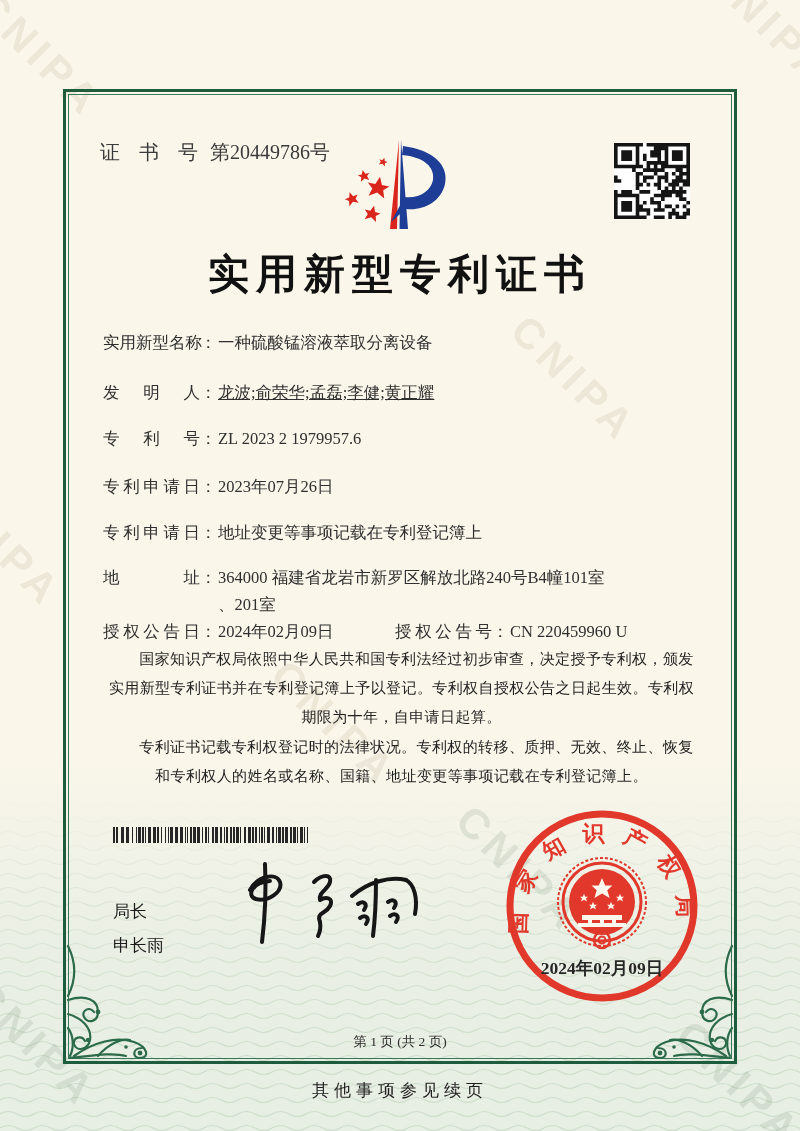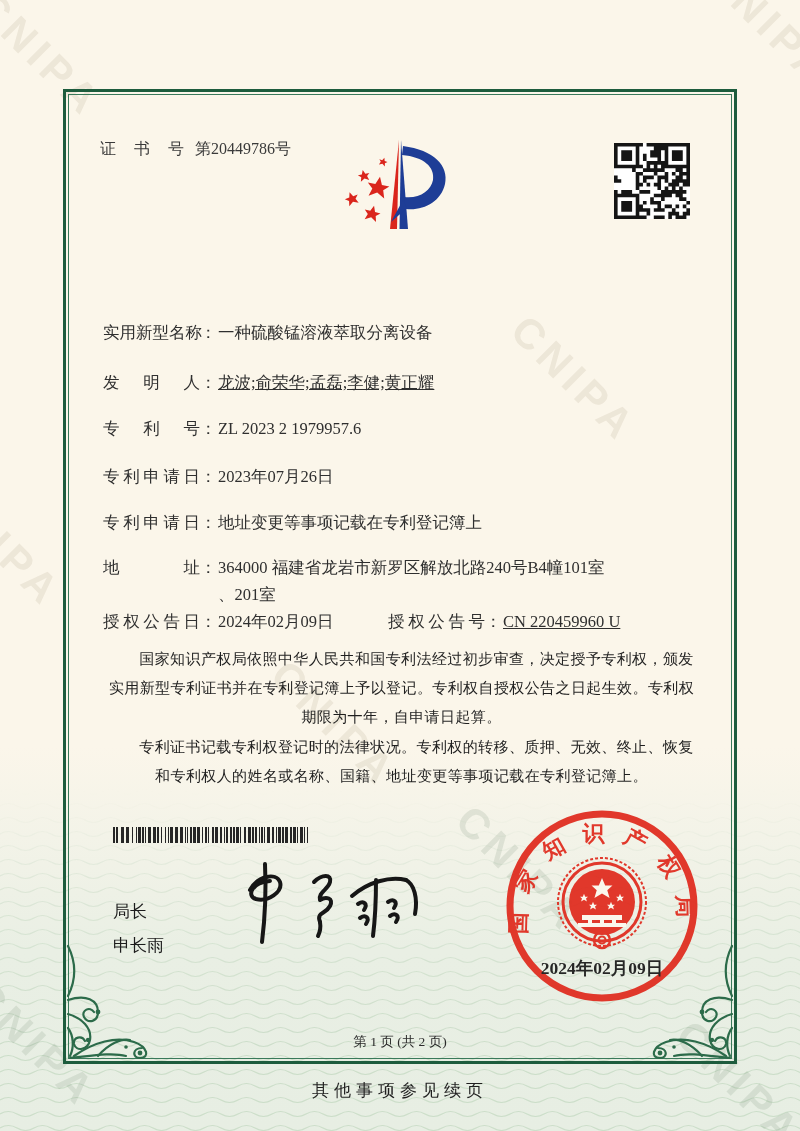--- a/index.html
+++ b/index.html
@@ -11,34 +11,34 @@
   
   .wm{position:absolute;font-family:"Liberation Sans","DejaVu Sans",sans-serif;
       font-weight:bold;font-size:42px;letter-spacing:6px;color:rgba(120,100,55,0.10);
       transform:rotate(45deg);white-space:nowrap;pointer-events:none;}
   .wm.green{color:rgba(90,120,90,0.14);}
   
   .frame{position:absolute;left:63px;top:89px;width:668px;height:969px;
          border:3px solid #1d5c3d;}
   .frame-inner{position:absolute;left:2px;top:2px;right:2px;bottom:2px;border:1px solid #39795a;}
   
-  .cert-no{position:absolute;left:100px;top:139px;font-size:16px;color:#3a3a3a;}
+  .cert-no{position:absolute;left:100px;top:139px;font-size:20px;color:#3a3a3a;}
   .cert-no .sp{letter-spacing:7px;}
   .qr{position:absolute;left:614px;top:143px;width:76px;height:76px;background:#fff;}
   .logo{position:absolute;left:333px;top:130px;width:136px;height:108px;}
   .title{position:absolute;left:0;top:247px;width:100%;text-align:center;
          font-size:41px;font-weight:bold;letter-spacing:7px;color:#111;}
   
   .fields{position:absolute;left:103px;top:0;width:600px;font-size:16.5px;color:#2f2f2f;}
-  .frow{position:absolute;left:0;white-space:nowrap;}
+  .frow{position:absolute;left:0;white-space:nowrap;margin-top:10px;}
   .flabel{display:inline-block;width:97px;text-align:justify;text-align-last:justify;vertical-align:top;}
   .fcolon{display:inline-block;width:12px;}
   .fval{margin-left:6px;}
   .addr2{position:absolute;left:115px;top:27px;}
-  .grp2{position:absolute;left:285px;top:0;text-decoration:underline;}
+  .grp2{position:absolute;left:292px;top:0;}
   
   .paras{position:absolute;left:103px;top:645px;width:597px;font-size:15px;
          line-height:1.92;letter-spacing:0.4px;color:#1f1f1f;text-align:center;}
   .paras p{margin:0 0 2px 0;text-indent:2em;}
   
   .barcode{position:absolute;left:113px;top:827px;width:198px;height:16px;font-size:0;}
   .barcode i{display:inline-block;height:100%;background:#262626;}
   .sig-label{position:absolute;left:113px;font-family:"Liberation Sans","DejaVu Sans",sans-serif;
              font-size:17px;color:#1c1c1c;margin-top:8px;}
   .signature{position:absolute;left:228px;top:856px;width:200px;height:105px;}
@@ -158,20 +158,21 @@
       <path d="M70,16 C101,20 116,36 112,54 C108,72 90,81 73,79 L71,67 C86,69 98,61 100,50 C102,37 91,27 69,25 Z"></path>
       <path d="M74,78 L58,92 L70,70 Z"></path>
     </g>
   </svg>
 
   <svg id="qr-svg" class="qr" viewBox="0 0 76 76">
       <rect width="76" height="76" fill="#ffffff"></rect>
       <path d="M0.00 0.00h3.62v3.62h-3.62zM3.62 0.00h3.62v3.62h-3.62zM7.24 0.00h3.62v3.62h-3.62zM10.86 0.00h3.62v3.62h-3.62zM14.48 0.00h3.62v3.62h-3.62zM18.10 0.00h3.62v3.62h-3.62zM21.71 0.00h3.62v3.62h-3.62zM25.33 0.00h3.62v3.62h-3.62zM32.57 0.00h3.62v3.62h-3.62zM36.19 0.00h3.62v3.62h-3.62zM39.81 0.00h3.62v3.62h-3.62zM43.43 0.00h3.62v3.62h-3.62zM47.05 0.00h3.62v3.62h-3.62zM50.67 0.00h3.62v3.62h-3.62zM54.29 0.00h3.62v3.62h-3.62zM57.90 0.00h3.62v3.62h-3.62zM61.52 0.00h3.62v3.62h-3.62zM65.14 0.00h3.62v3.62h-3.62zM68.76 0.00h3.62v3.62h-3.62zM72.38 0.00h3.62v3.62h-3.62zM0.00 3.62h3.62v3.62h-3.62zM21.71 3.62h3.62v3.62h-3.62zM39.81 3.62h3.62v3.62h-3.62zM43.43 3.62h3.62v3.62h-3.62zM47.05 3.62h3.62v3.62h-3.62zM50.67 3.62h3.62v3.62h-3.62zM72.38 3.62h3.62v3.62h-3.62zM0.00 7.24h3.62v3.62h-3.62zM7.24 7.24h3.62v3.62h-3.62zM10.86 7.24h3.62v3.62h-3.62zM14.48 7.24h3.62v3.62h-3.62zM21.71 7.24h3.62v3.62h-3.62zM36.19 7.24h3.62v3.62h-3.62zM39.81 7.24h3.62v3.62h-3.62zM43.43 7.24h3.62v3.62h-3.62zM50.67 7.24h3.62v3.62h-3.62zM57.90 7.24h3.62v3.62h-3.62zM61.52 7.24h3.62v3.62h-3.62zM65.14 7.24h3.62v3.62h-3.62zM72.38 7.24h3.62v3.62h-3.62zM0.00 10.86h3.62v3.62h-3.62zM7.24 10.86h3.62v3.62h-3.62zM10.86 10.86h3.62v3.62h-3.62zM14.48 10.86h3.62v3.62h-3.62zM21.71 10.86h3.62v3.62h-3.62zM28.95 10.86h3.62v3.62h-3.62zM36.19 10.86h3.62v3.62h-3.62zM39.81 10.86h3.62v3.62h-3.62zM43.43 10.86h3.62v3.62h-3.62zM50.67 10.86h3.62v3.62h-3.62zM57.90 10.86h3.62v3.62h-3.62zM61.52 10.86h3.62v3.62h-3.62zM65.14 10.86h3.62v3.62h-3.62zM72.38 10.86h3.62v3.62h-3.62zM0.00 14.48h3.62v3.62h-3.62zM7.24 14.48h3.62v3.62h-3.62zM10.86 14.48h3.62v3.62h-3.62zM14.48 14.48h3.62v3.62h-3.62zM21.71 14.48h3.62v3.62h-3.62zM28.95 14.48h3.62v3.62h-3.62zM43.43 14.48h3.62v3.62h-3.62zM50.67 14.48h3.62v3.62h-3.62zM57.90 14.48h3.62v3.62h-3.62zM61.52 14.48h3.62v3.62h-3.62zM65.14 14.48h3.62v3.62h-3.62zM72.38 14.48h3.62v3.62h-3.62zM0.00 18.10h3.62v3.62h-3.62zM21.71 18.10h3.62v3.62h-3.62zM32.57 18.10h3.62v3.62h-3.62zM36.19 18.10h3.62v3.62h-3.62zM39.81 18.10h3.62v3.62h-3.62zM43.43 18.10h3.62v3.62h-3.62zM47.05 18.10h3.62v3.62h-3.62zM50.67 18.10h3.62v3.62h-3.62zM72.38 18.10h3.62v3.62h-3.62zM0.00 21.71h3.62v3.62h-3.62zM3.62 21.71h3.62v3.62h-3.62zM7.24 21.71h3.62v3.62h-3.62zM10.86 21.71h3.62v3.62h-3.62zM14.48 21.71h3.62v3.62h-3.62zM18.10 21.71h3.62v3.62h-3.62zM21.71 21.71h3.62v3.62h-3.62zM25.33 21.71h3.62v3.62h-3.62zM32.57 21.71h3.62v3.62h-3.62zM39.81 21.71h3.62v3.62h-3.62zM47.05 21.71h3.62v3.62h-3.62zM50.67 21.71h3.62v3.62h-3.62zM54.29 21.71h3.62v3.62h-3.62zM57.90 21.71h3.62v3.62h-3.62zM61.52 21.71h3.62v3.62h-3.62zM65.14 21.71h3.62v3.62h-3.62zM68.76 21.71h3.62v3.62h-3.62zM72.38 21.71h3.62v3.62h-3.62zM18.10 25.33h3.62v3.62h-3.62zM28.95 25.33h3.62v3.62h-3.62zM32.57 25.33h3.62v3.62h-3.62zM36.19 25.33h3.62v3.62h-3.62zM39.81 25.33h3.62v3.62h-3.62zM43.43 25.33h3.62v3.62h-3.62zM47.05 25.33h3.62v3.62h-3.62zM61.52 25.33h3.62v3.62h-3.62zM65.14 25.33h3.62v3.62h-3.62zM72.38 25.33h3.62v3.62h-3.62zM21.71 28.95h3.62v3.62h-3.62zM25.33 28.95h3.62v3.62h-3.62zM39.81 28.95h3.62v3.62h-3.62zM50.67 28.95h3.62v3.62h-3.62zM57.90 28.95h3.62v3.62h-3.62zM65.14 28.95h3.62v3.62h-3.62zM68.76 28.95h3.62v3.62h-3.62zM72.38 28.95h3.62v3.62h-3.62zM0.00 32.57h3.62v3.62h-3.62zM21.71 32.57h3.62v3.62h-3.62zM28.95 32.57h3.62v3.62h-3.62zM32.57 32.57h3.62v3.62h-3.62zM36.19 32.57h3.62v3.62h-3.62zM43.43 32.57h3.62v3.62h-3.62zM47.05 32.57h3.62v3.62h-3.62zM50.67 32.57h3.62v3.62h-3.62zM61.52 32.57h3.62v3.62h-3.62zM65.14 32.57h3.62v3.62h-3.62zM72.38 32.57h3.62v3.62h-3.62zM0.00 36.19h3.62v3.62h-3.62zM3.62 36.19h3.62v3.62h-3.62zM21.71 36.19h3.62v3.62h-3.62zM28.95 36.19h3.62v3.62h-3.62zM43.43 36.19h3.62v3.62h-3.62zM50.67 36.19h3.62v3.62h-3.62zM57.90 36.19h3.62v3.62h-3.62zM61.52 36.19h3.62v3.62h-3.62zM65.14 36.19h3.62v3.62h-3.62zM68.76 36.19h3.62v3.62h-3.62zM72.38 36.19h3.62v3.62h-3.62zM21.71 39.81h3.62v3.62h-3.62zM25.33 39.81h3.62v3.62h-3.62zM32.57 39.81h3.62v3.62h-3.62zM39.81 39.81h3.62v3.62h-3.62zM43.43 39.81h3.62v3.62h-3.62zM54.29 39.81h3.62v3.62h-3.62zM57.90 39.81h3.62v3.62h-3.62zM61.52 39.81h3.62v3.62h-3.62zM68.76 39.81h3.62v3.62h-3.62zM72.38 39.81h3.62v3.62h-3.62zM21.71 43.43h3.62v3.62h-3.62zM43.43 43.43h3.62v3.62h-3.62zM50.67 43.43h3.62v3.62h-3.62zM57.90 43.43h3.62v3.62h-3.62zM65.14 43.43h3.62v3.62h-3.62zM0.00 47.05h3.62v3.62h-3.62zM7.24 47.05h3.62v3.62h-3.62zM10.86 47.05h3.62v3.62h-3.62zM14.48 47.05h3.62v3.62h-3.62zM25.33 47.05h3.62v3.62h-3.62zM28.95 47.05h3.62v3.62h-3.62zM32.57 47.05h3.62v3.62h-3.62zM47.05 47.05h3.62v3.62h-3.62zM50.67 47.05h3.62v3.62h-3.62zM54.29 47.05h3.62v3.62h-3.62zM57.90 47.05h3.62v3.62h-3.62zM61.52 47.05h3.62v3.62h-3.62zM65.14 47.05h3.62v3.62h-3.62zM68.76 47.05h3.62v3.62h-3.62zM0.00 50.67h3.62v3.62h-3.62zM3.62 50.67h3.62v3.62h-3.62zM7.24 50.67h3.62v3.62h-3.62zM10.86 50.67h3.62v3.62h-3.62zM14.48 50.67h3.62v3.62h-3.62zM18.10 50.67h3.62v3.62h-3.62zM21.71 50.67h3.62v3.62h-3.62zM39.81 50.67h3.62v3.62h-3.62zM43.43 50.67h3.62v3.62h-3.62zM47.05 50.67h3.62v3.62h-3.62zM50.67 50.67h3.62v3.62h-3.62zM54.29 50.67h3.62v3.62h-3.62zM61.52 50.67h3.62v3.62h-3.62zM65.14 50.67h3.62v3.62h-3.62zM0.00 54.29h3.62v3.62h-3.62zM21.71 54.29h3.62v3.62h-3.62zM36.19 54.29h3.62v3.62h-3.62zM47.05 54.29h3.62v3.62h-3.62zM65.14 54.29h3.62v3.62h-3.62zM68.76 54.29h3.62v3.62h-3.62zM0.00 57.90h3.62v3.62h-3.62zM7.24 57.90h3.62v3.62h-3.62zM10.86 57.90h3.62v3.62h-3.62zM14.48 57.90h3.62v3.62h-3.62zM21.71 57.90h3.62v3.62h-3.62zM28.95 57.90h3.62v3.62h-3.62zM36.19 57.90h3.62v3.62h-3.62zM39.81 57.90h3.62v3.62h-3.62zM43.43 57.90h3.62v3.62h-3.62zM72.38 57.90h3.62v3.62h-3.62zM0.00 61.52h3.62v3.62h-3.62zM7.24 61.52h3.62v3.62h-3.62zM10.86 61.52h3.62v3.62h-3.62zM14.48 61.52h3.62v3.62h-3.62zM21.71 61.52h3.62v3.62h-3.62zM25.33 61.52h3.62v3.62h-3.62zM43.43 61.52h3.62v3.62h-3.62zM50.67 61.52h3.62v3.62h-3.62zM54.29 61.52h3.62v3.62h-3.62zM61.52 61.52h3.62v3.62h-3.62zM68.76 61.52h3.62v3.62h-3.62zM0.00 65.14h3.62v3.62h-3.62zM7.24 65.14h3.62v3.62h-3.62zM10.86 65.14h3.62v3.62h-3.62zM14.48 65.14h3.62v3.62h-3.62zM21.71 65.14h3.62v3.62h-3.62zM25.33 65.14h3.62v3.62h-3.62zM28.95 65.14h3.62v3.62h-3.62zM32.57 65.14h3.62v3.62h-3.62zM39.81 65.14h3.62v3.62h-3.62zM43.43 65.14h3.62v3.62h-3.62zM47.05 65.14h3.62v3.62h-3.62zM57.90 65.14h3.62v3.62h-3.62zM72.38 65.14h3.62v3.62h-3.62zM0.00 68.76h3.62v3.62h-3.62zM21.71 68.76h3.62v3.62h-3.62zM32.57 68.76h3.62v3.62h-3.62zM54.29 68.76h3.62v3.62h-3.62zM57.90 68.76h3.62v3.62h-3.62zM61.52 68.76h3.62v3.62h-3.62zM68.76 68.76h3.62v3.62h-3.62zM72.38 68.76h3.62v3.62h-3.62zM0.00 72.38h3.62v3.62h-3.62zM3.62 72.38h3.62v3.62h-3.62zM7.24 72.38h3.62v3.62h-3.62zM10.86 72.38h3.62v3.62h-3.62zM14.48 72.38h3.62v3.62h-3.62zM18.10 72.38h3.62v3.62h-3.62zM21.71 72.38h3.62v3.62h-3.62zM25.33 72.38h3.62v3.62h-3.62zM28.95 72.38h3.62v3.62h-3.62zM39.81 72.38h3.62v3.62h-3.62zM43.43 72.38h3.62v3.62h-3.62zM47.05 72.38h3.62v3.62h-3.62zM54.29 72.38h3.62v3.62h-3.62zM61.52 72.38h3.62v3.62h-3.62zM65.14 72.38h3.62v3.62h-3.62zM68.76 72.38h3.62v3.62h-3.62z" fill="#151515"></path>
     </svg>
 
+  <div class="title">实用新型专利证书</div>
 
   <div class="fields">
     <div class="frow" style="top:322px;">
       <span class="flabel">实用新型名称</span><span class="fcolon">：</span><span class="fval">一种硫酸锰溶液萃取分离设备</span>
     </div>
     <div class="frow" style="top:372px;text-decoration:underline;">
       <span class="flabel">发明人</span><span class="fcolon">：</span><span class="fval">龙波;俞荣华;孟磊;李健;黄正耀</span>
     </div>
     <div class="frow" style="top:418px;">
       <span class="flabel">专利号</span><span class="fcolon">：</span><span class="fval">ZL 2023 2 1979957.6</span>

